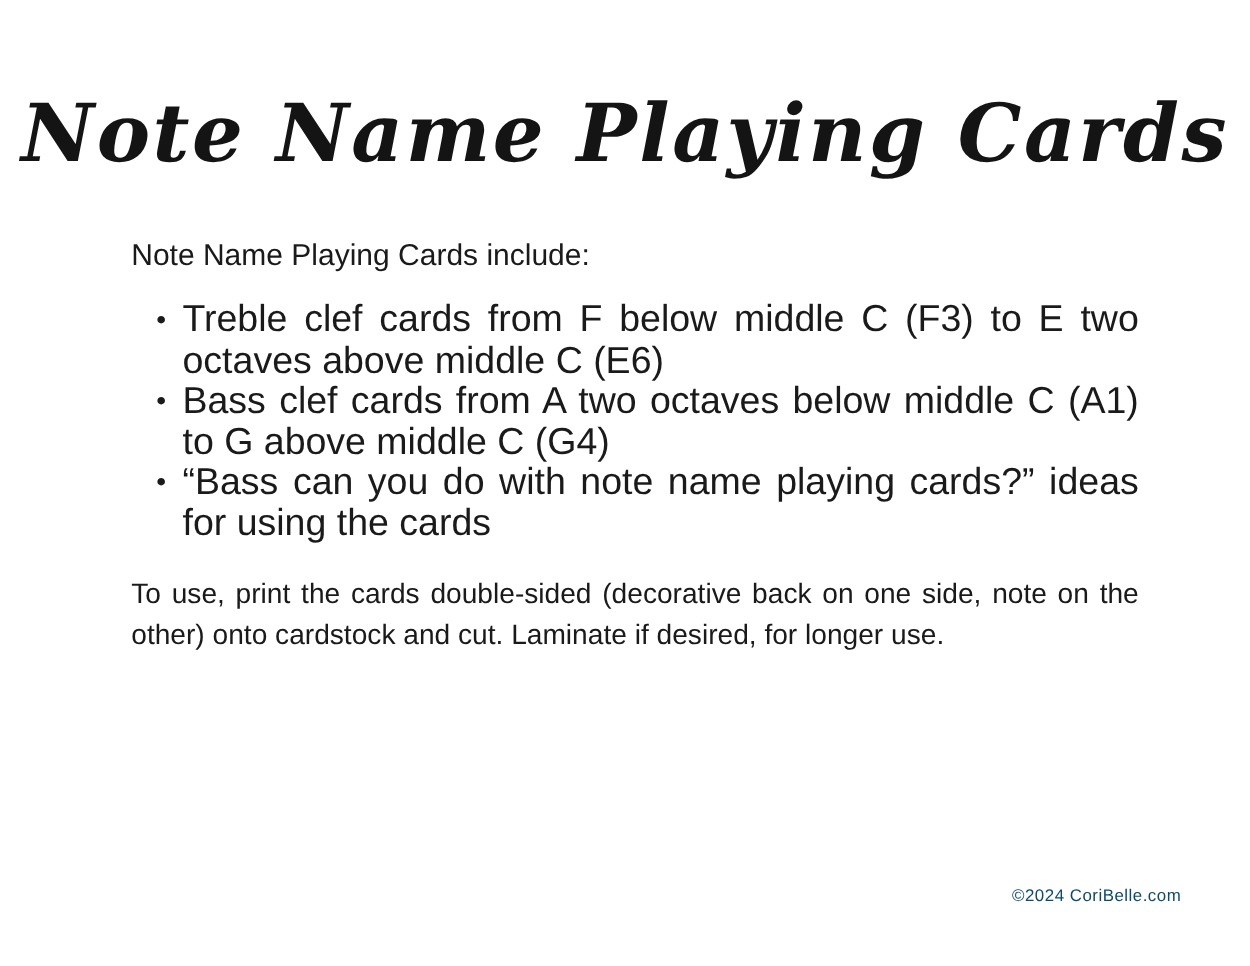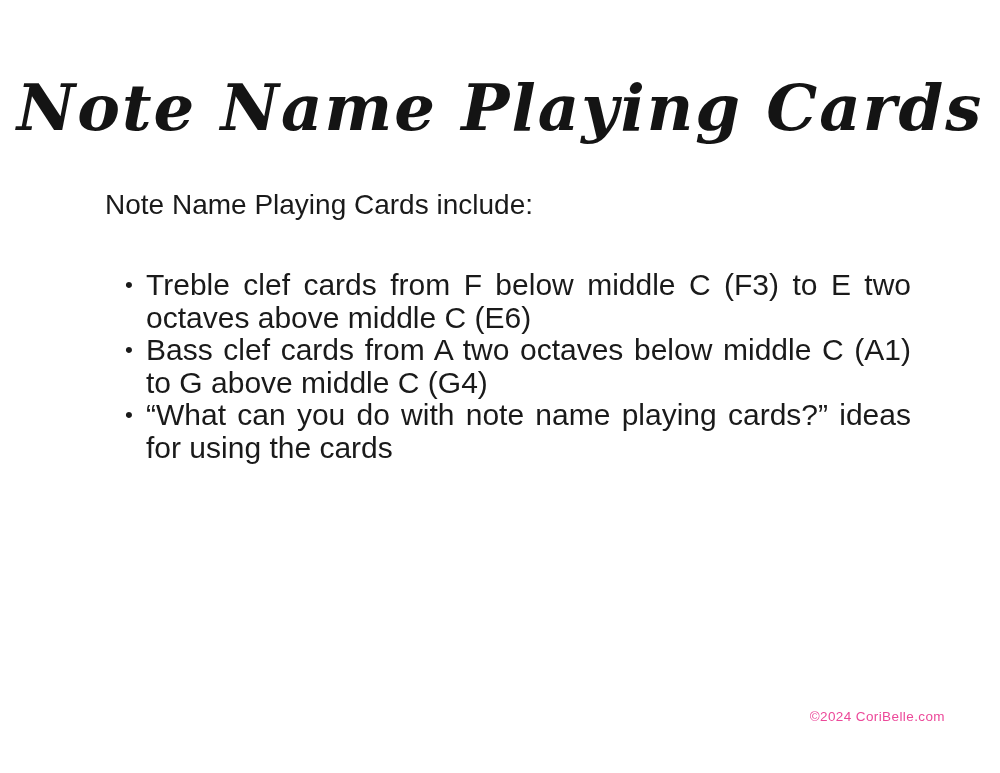--- a/index.html
+++ b/index.html
@@ -32,22 +32,22 @@
     color: #141414;
     white-space: nowrap;
   }
   .content {
     position: absolute;
     top: 190px;
     left: 105px;
     right: 89px;
   }
   .intro {
-    margin: 0 0 49px 0;
-    font-size: 28px;
+    margin: 0 0 20px 0;
+    font-size: 24px;
     line-height: 30px;
   }
   .bullet-list {
     margin: 0;
     padding: 0;
     list-style: none;
   }
   .bullet-list li {
     position: relative;
     padding-left: 41px;
@@ -69,38 +69,39 @@
     font-size: 22.5px;
     line-height: 32.5px;
     text-align: justify;
   }
   .footer {
     position: absolute;
     top: 709px;
     right: 55px;
     font-size: 13.5px;
     letter-spacing: 0.4px;
-    color: #ec4899;
+    color: #0c4a6e;
   }
 </style>
 </head>
 <body>
 
 <div class="page">
 
   <h1 class="title">Note Name Playing Cards</h1>
 
   <div class="content">
 
     <p class="intro">Note Name Playing Cards include:</p>
 
     <ul class="bullet-list">
       <li>Treble clef cards from F below middle C (F3) to E two octaves above middle C (E6)</li>
       <li>Bass clef cards from A two octaves below middle C (A1) to G above middle C (G4)</li>
-      <li>“What can you do with note name playing cards?” ideas for using the cards</li>
+      <li>“Bass can you do with note name playing cards?” ideas for using the cards</li>
     </ul>
 
+    <p class="para">To use, print the cards double-sided (decorative back on one side, note on the other) onto cardstock and cut. Laminate if desired, for longer use.</p>
 
   </div>
 
   <div class="footer">©2024 CoriBelle.com</div>
 
 </div>
 
 </body></html>

